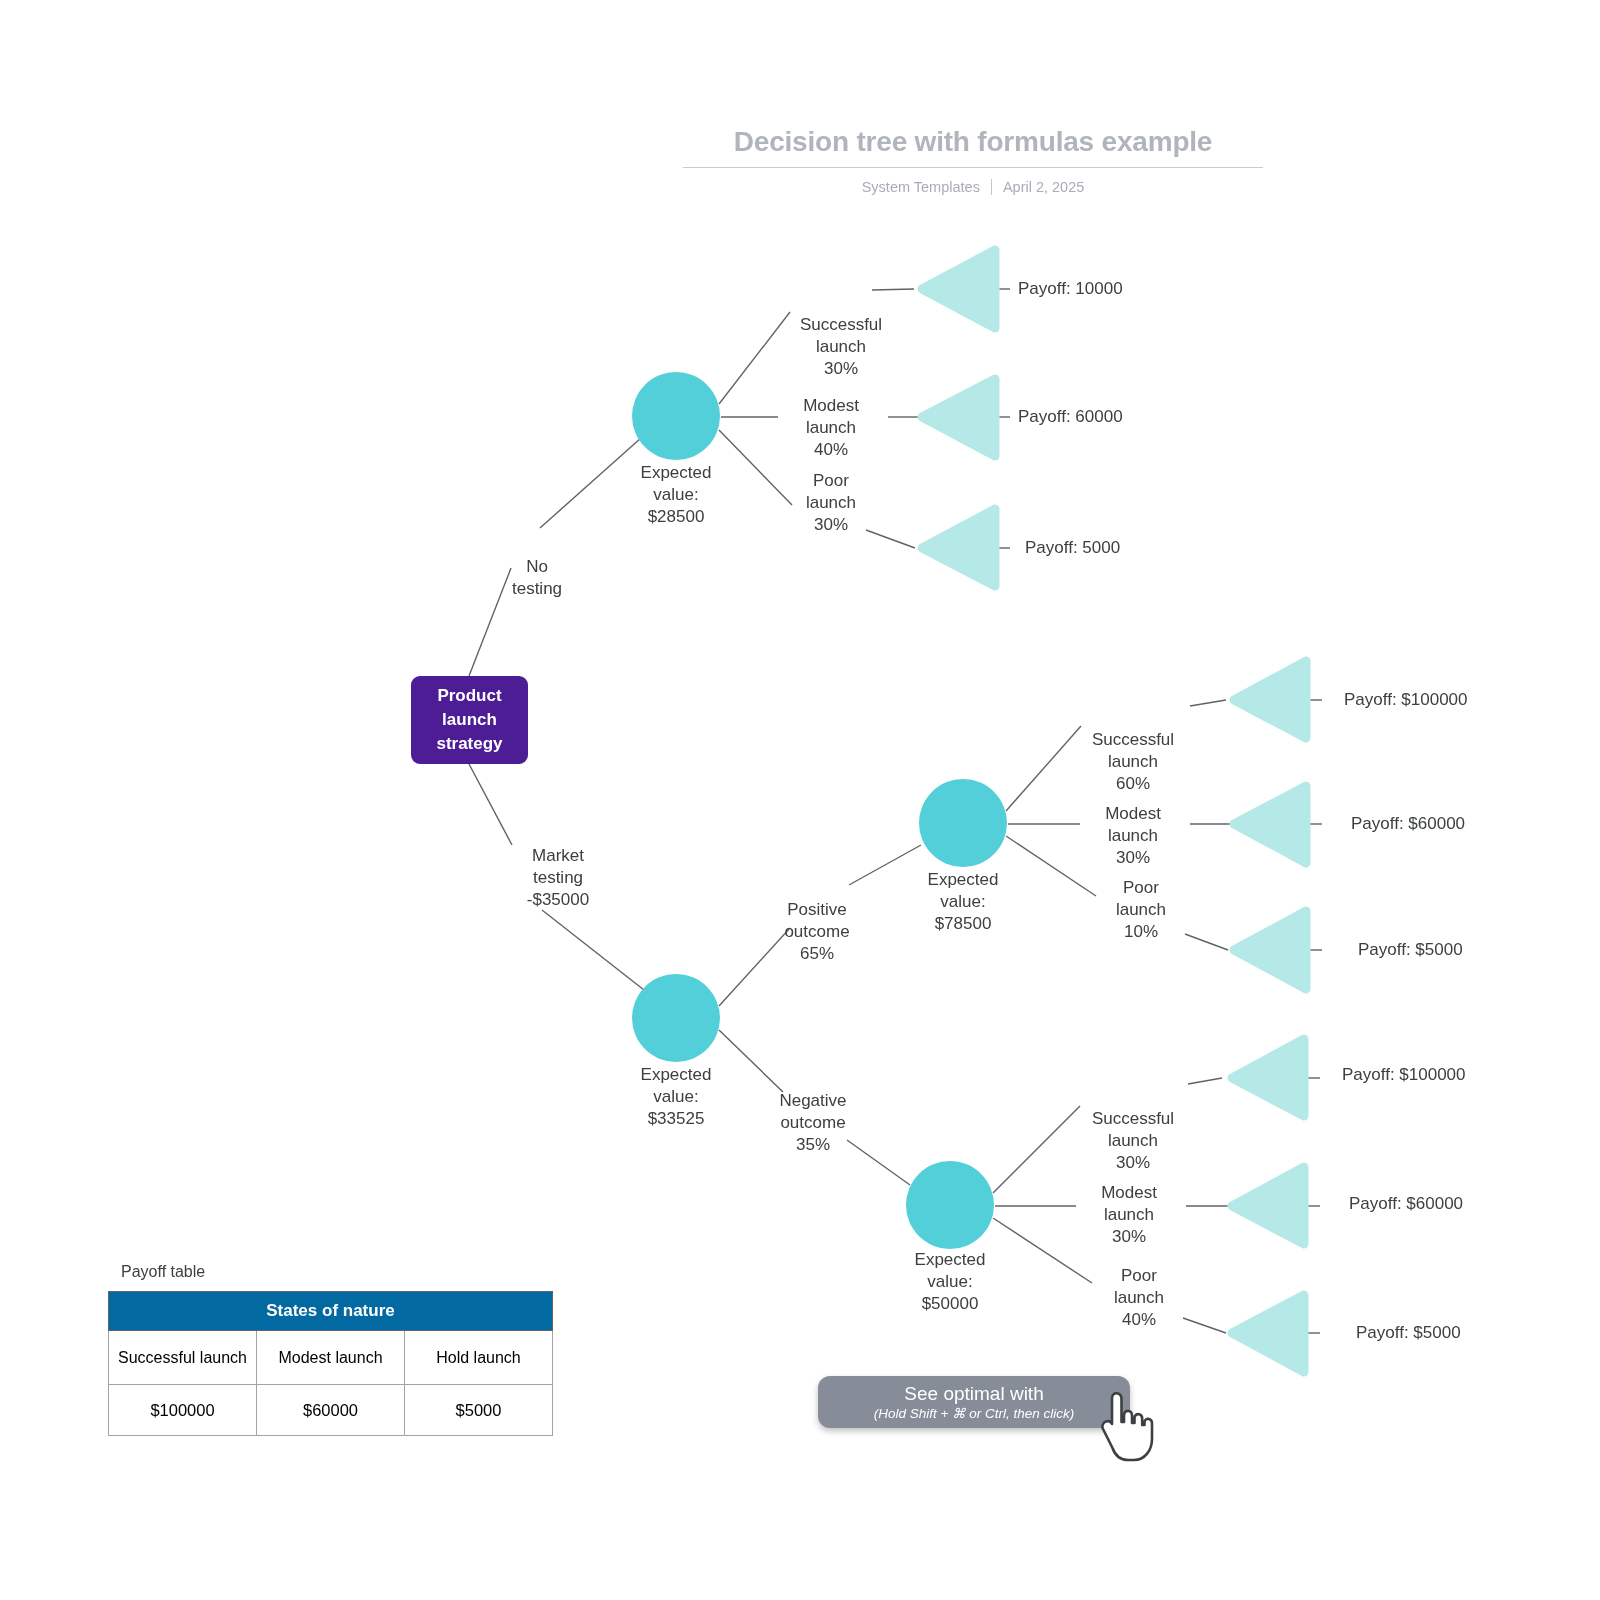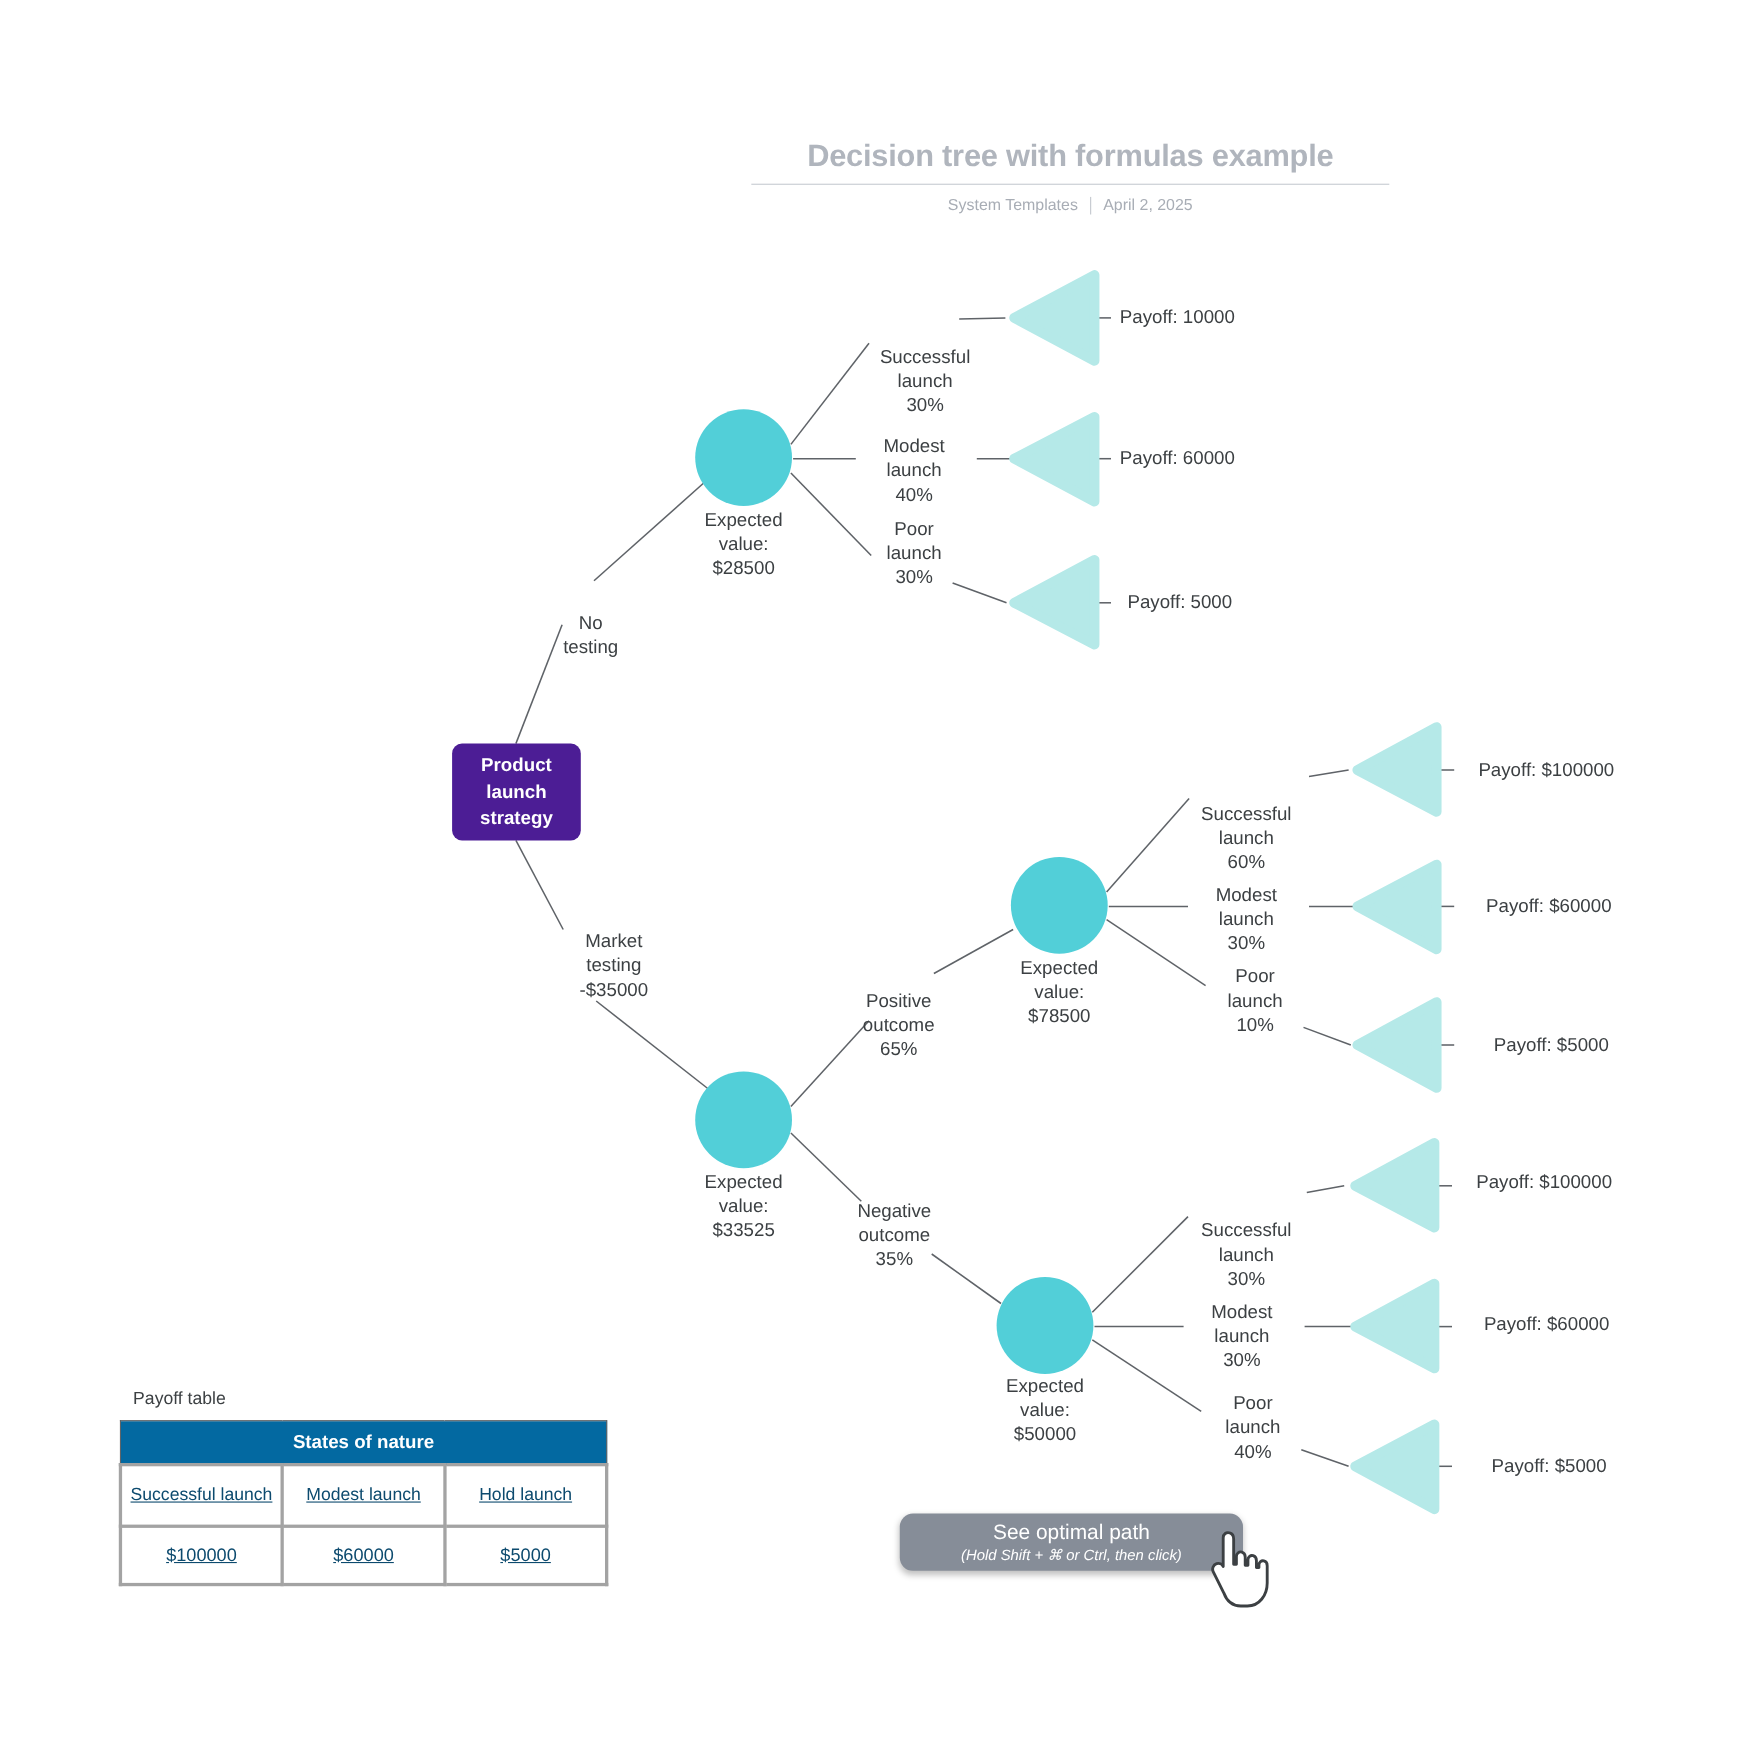--- a/index.html
+++ b/index.html
@@ -109,27 +109,26 @@
   table.payoff th.states {
     background: #0369a1;
     color: #ffffff;
     font-size: 17px;
     font-weight: bold;
     height: 36px;
     border: 1px solid #606468;
     text-align: center;
   }
   table.payoff td {
-    border: 3px solid #a3a3a3;
+    border: 1px solid #a3a3a3;
     text-align: center;
     font-size: 16px;
-    color: #0c4a6e;
+    color: #000000;
     padding: 8px 4px;
     line-height: 21px;
-    text-decoration: underline;
   }
   table.payoff tr.hdr td { height: 37px; }
   table.payoff tr.vals td { height: 34px; font-size: 16.5px; }
   
   .optimal-btn {
     position: absolute;
     left: 818px;
     top: 1376px;
     width: 312px;
     height: 52px;
@@ -325,21 +324,21 @@
       <tr class="vals">
         <td>$100000</td>
         <td>$60000</td>
         <td>$5000</td>
       </tr>
     </tbody>
       </table>
   </div>
 
   <div class="optimal-btn">
-    <div class="main">See optimal path</div>
+    <div class="main">See optimal with</div>
     <div class="hint">(Hold Shift + ⌘ or Ctrl, then click)</div>
   </div>
 
   <svg class="cursor-icon" viewBox="0 0 62 72">
     <path d="M14,6 C14,2.5 17,0.5 20,1.5 C22.5,2.3 23.5,4.5 23.5,7 L23.5,30 L26,30 L26,23 C26,20 28.5,18.3 31,19 C33,19.6 34,21.3 34,23.5 L34,31 L36.5,31 L36.5,26 C36.5,23.3 38.8,21.6 41.2,22.3 C43.2,22.9 44.2,24.6 44.2,26.7 L44.2,33 L46.5,33 L46.5,30.5 C46.5,28 48.7,26.4 51,27 C53,27.5 54,29.2 54,31.3 L54,47 C54,58 47,68 36,68 L30,68 C22,68 17,63 14.5,56 L5,37 C3.5,34 5,30.5 8,29.5 C10.5,28.7 13,29.8 14,32 L14,6 Z" fill="#ffffff" stroke="#3c4043" stroke-width="2.6" stroke-linejoin="round"></path>
   </svg>
 
 </div>
 
 </body></html>

